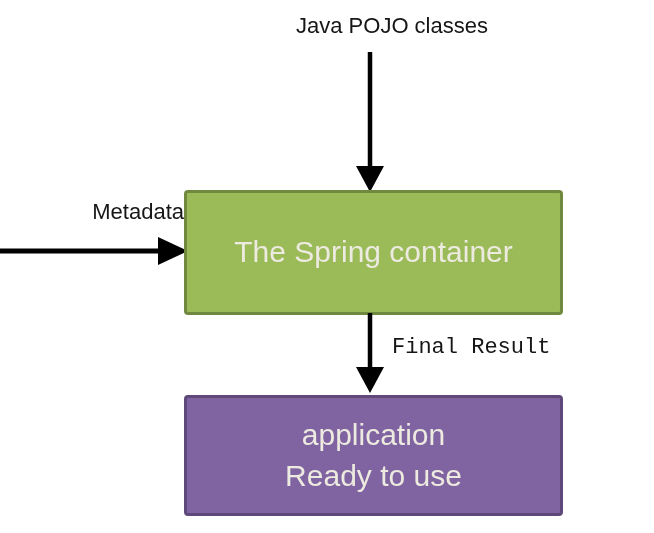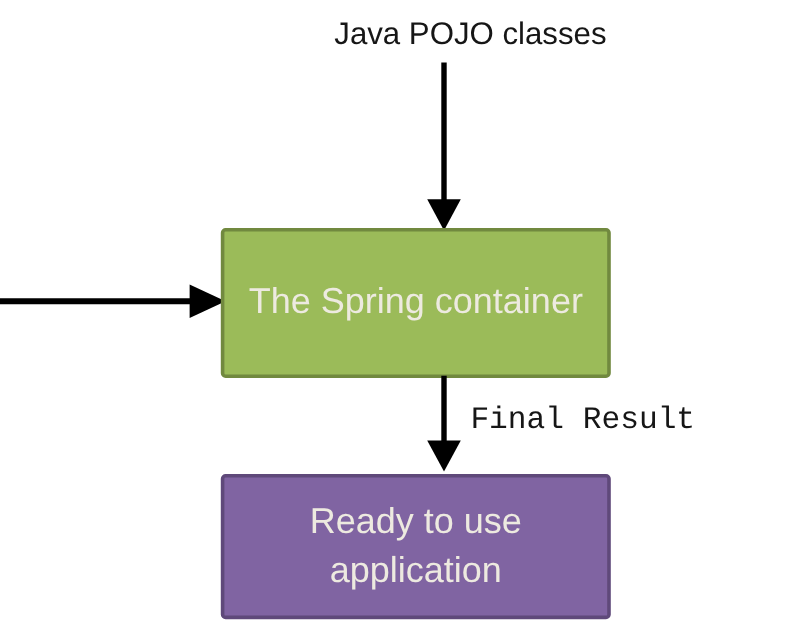--- a/index.html
+++ b/index.html
@@ -11,42 +11,42 @@
     position: relative;
     width: 654px;
     height: 533px;
     background: #ffffff;
     font-family: "Liberation Sans", sans-serif;
     overflow: hidden;
   }
   .diagram-label {
     position: absolute;
     color: #161616;
-    font-size: 26px;
+    font-size: 22px;
     line-height: 1.1;
     white-space: nowrap;
   }
   .label-java-pojo {
     left: 392px;
     top: 14px;
     transform: translateX(-50%);
   }
   .label-metadata {
     right: 470px;
     top: 200px;
   }
   .label-final-result {
     left: 392px;
     top: 336px;
     font-family: Liberation Mono, monospace;
   }
   .node {
     position: absolute;
     left: 184px;
-    width: 325px;
+    width: 379px;
     box-sizing: border-box;
     display: flex;
     flex-direction: column;
     align-items: center;
     justify-content: center;
     text-align: center;
     font-size: 30px;
     line-height: 1.35;
     border-radius: 4px;
     border-style: solid;
@@ -89,35 +89,36 @@
 
 <div class="canvas">
 
   <div class="diagram-label label-java-pojo">Java POJO classes</div>
 
   <svg class="arrow arrow-top" width="36" height="142" viewBox="0 0 36 142">
     <line x1="18" y1="2" x2="18" y2="120" stroke-width="4.5"></line>
     <polygon points="4,116 32,116 18,142"></polygon>
   </svg>
 
+  <div class="diagram-label label-metadata">Metadata</div>
 
   <svg class="arrow arrow-metadata" width="190" height="36" viewBox="0 0 190 36">
     <line x1="0" y1="18" x2="162" y2="18" stroke-width="5"></line>
     <polygon points="158,4 158,32 188,18"></polygon>
   </svg>
 
   <div class="node node-spring">
     <span>The Spring container</span>
   </div>
 
   <svg class="arrow arrow-final" width="36" height="82" viewBox="0 0 36 82">
     <line x1="18" y1="0" x2="18" y2="58" stroke-width="4.5"></line>
     <polygon points="4,54 32,54 18,80"></polygon>
   </svg>
 
   <div class="diagram-label label-final-result">Final Result</div>
 
   <div class="node node-ready">
+    <span>application</span>
     <span>Ready to use</span>
-    <span>application</span>
   </div>
 
 </div>
 
 </body></html>

